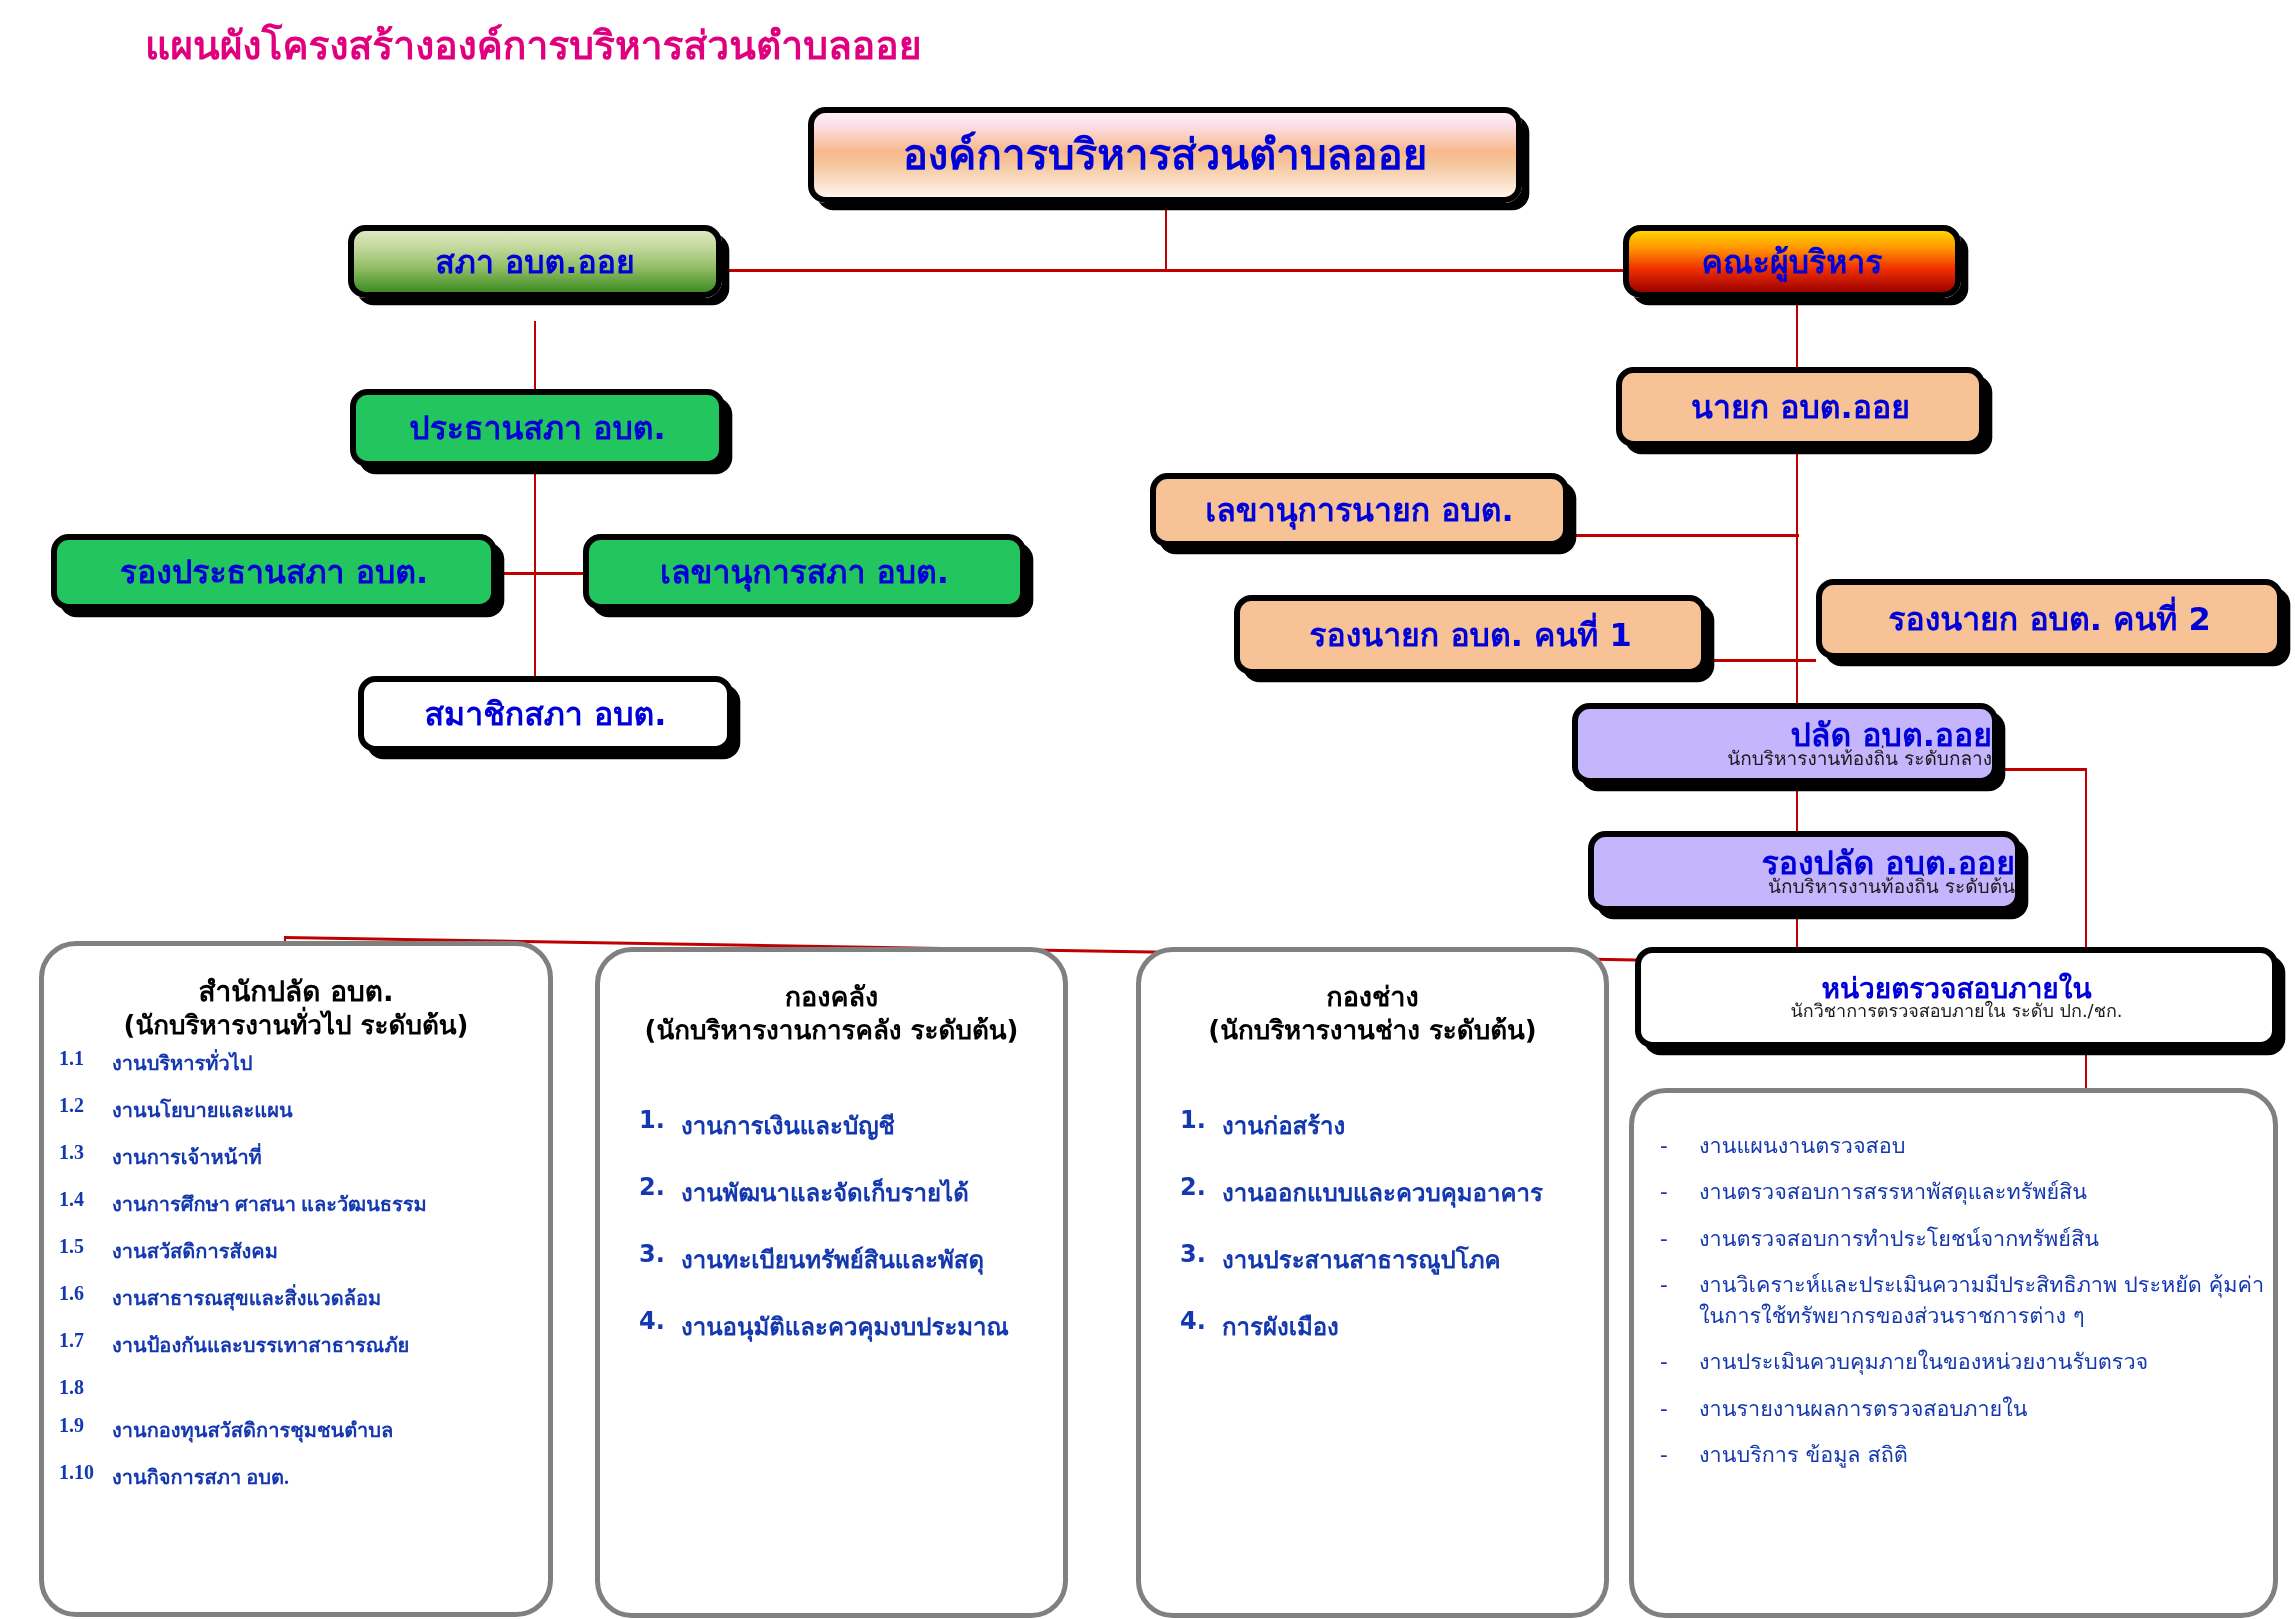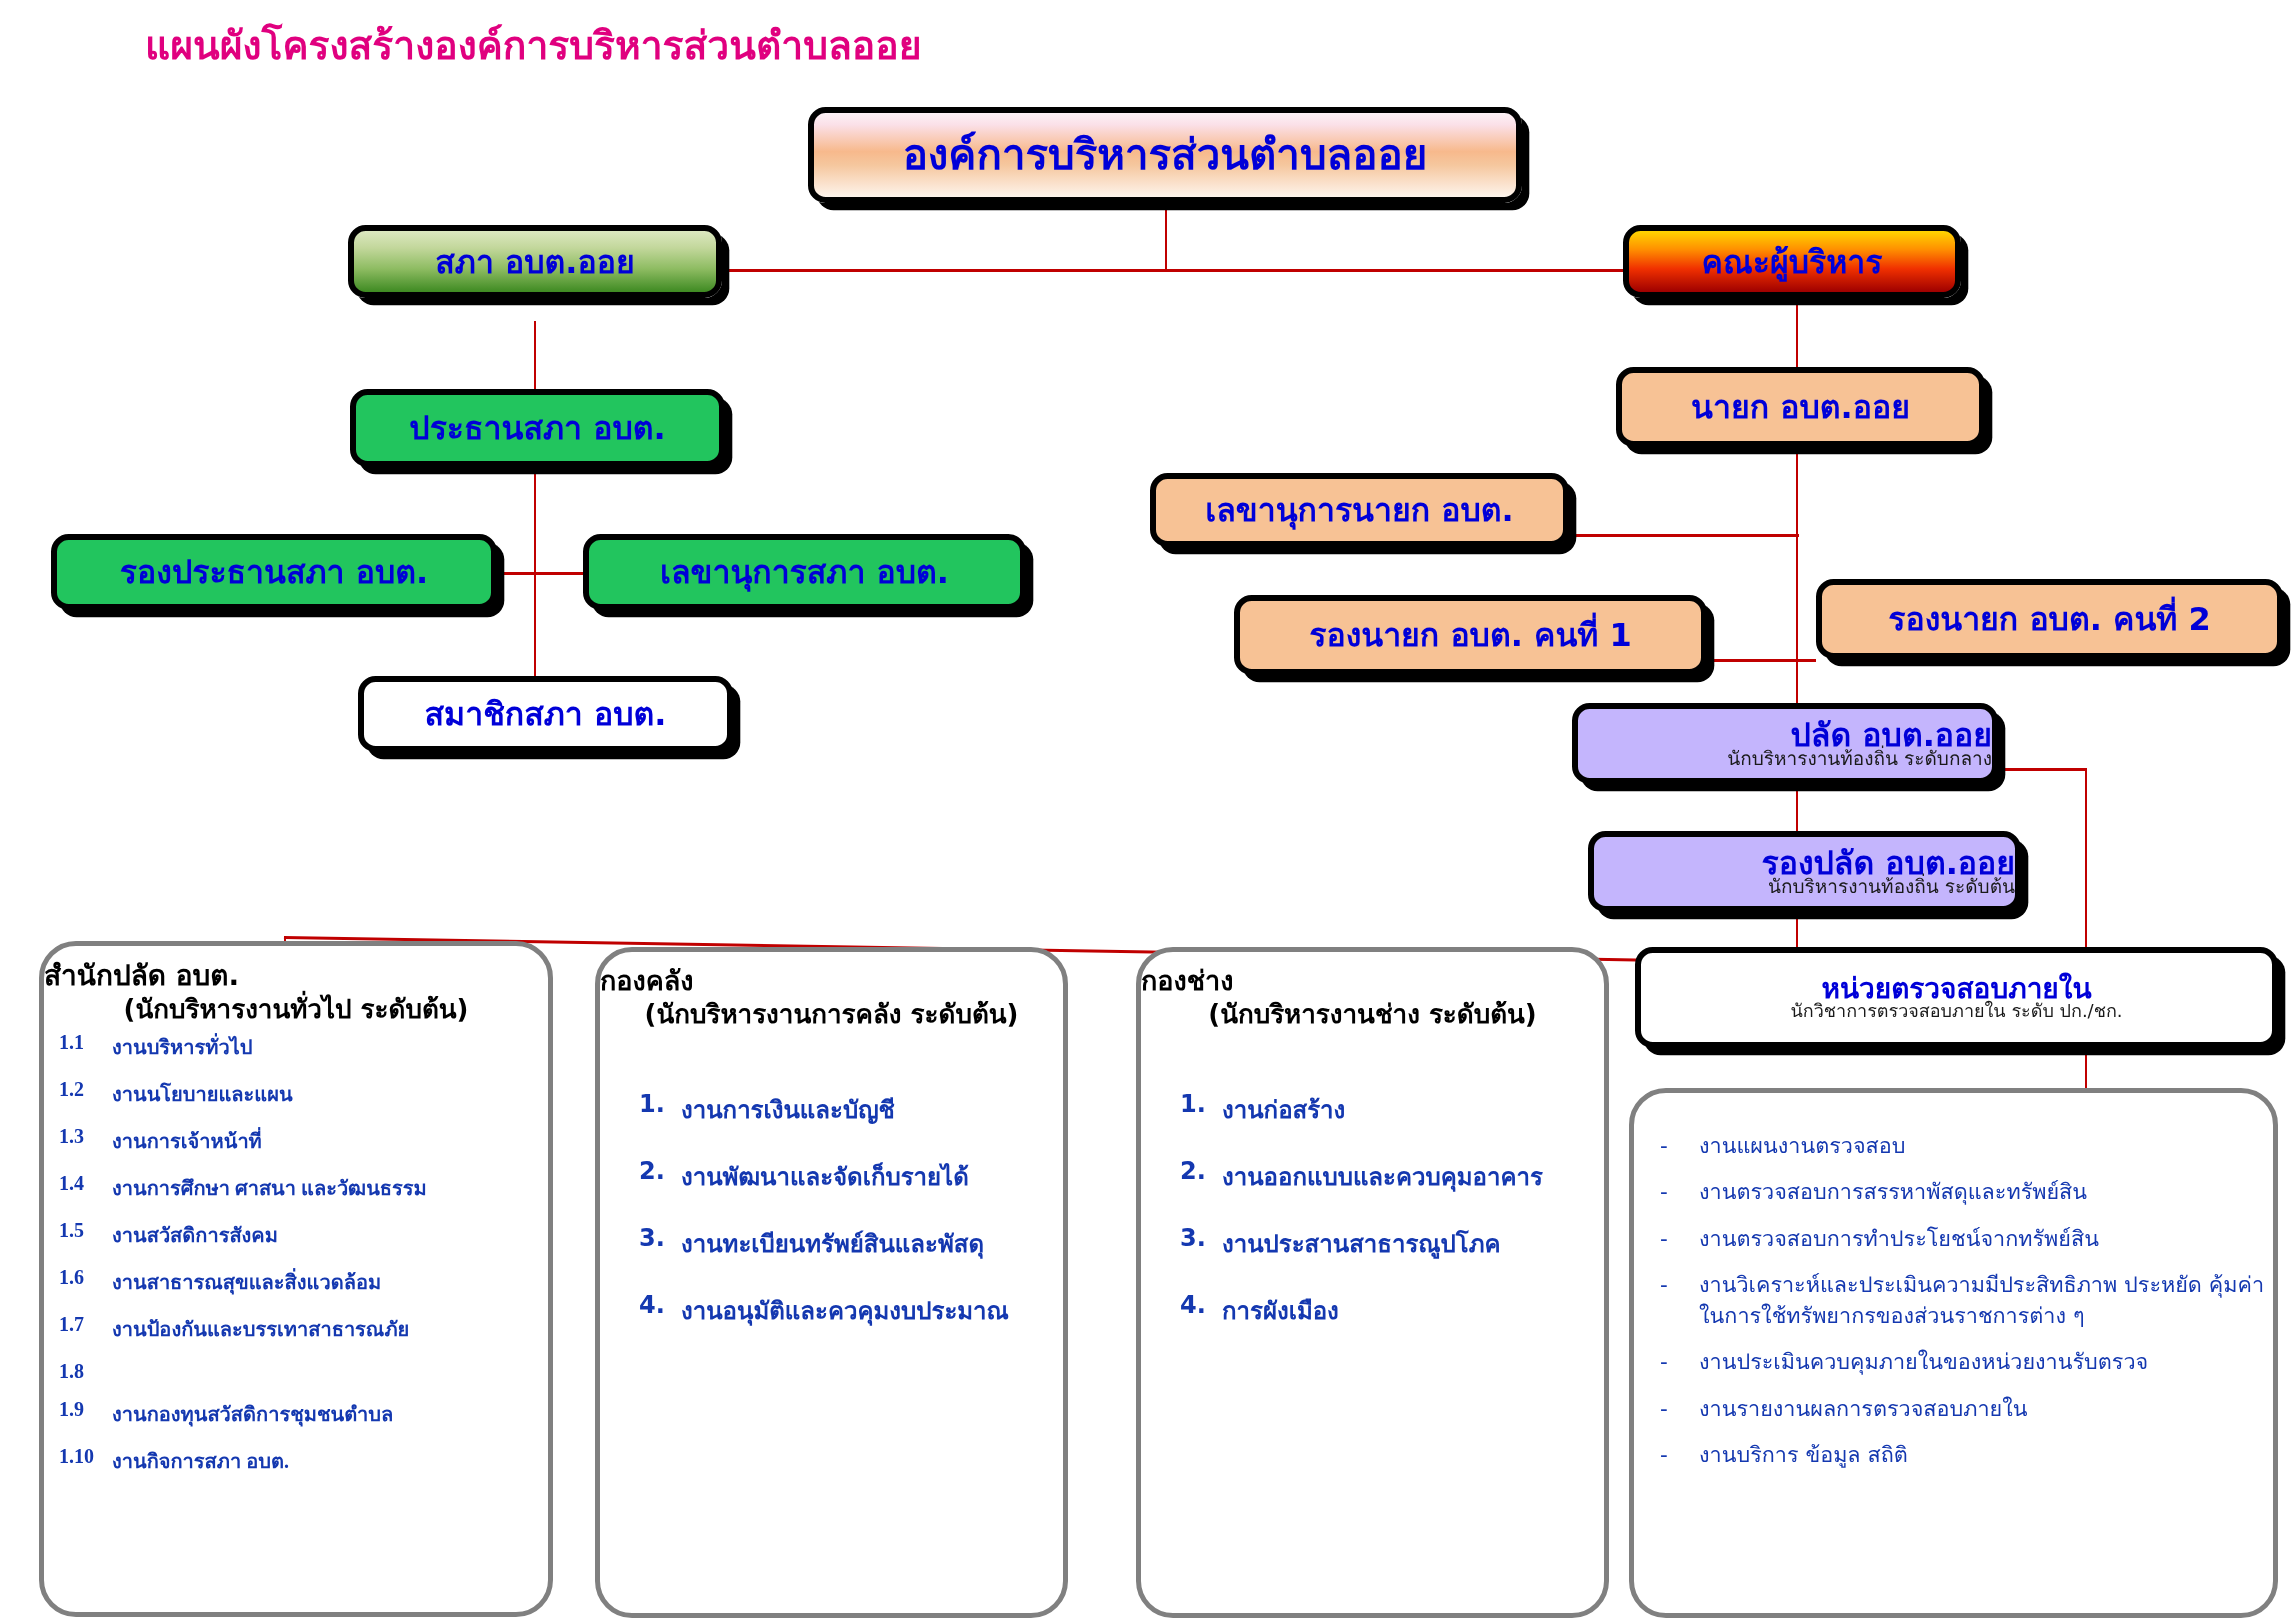--- a/index.html
+++ b/index.html
@@ -52,22 +52,22 @@
   .n-peach{background:#F7C295;}
   .n-gray{background:#c4b5fd;align-items:flex-end;}
 
   
   .panel{
     position:absolute;box-sizing:border-box;
     border:5.4px solid #808080;border-radius:37px;
     background:#ffffff;
   }
   .panel-head{
-    color:#000000;font-weight:bold;
-    font-size:27px;line-height:1.25;padding-top:12px;
+    text-align:center;color:#000000;font-weight:bold;
+    font-size:27px;line-height:1.25;padding-top:28px;
   }
   .panel-sub{
     text-align:center;color:#000000;font-weight:bold;
     font-size:26px;line-height:1.25;
   }
   .panel ul{
     list-style:none;margin:0;padding:0;
   }
   .panel li{
     color:#1438B0;font-weight:bold;font-size:22px;

